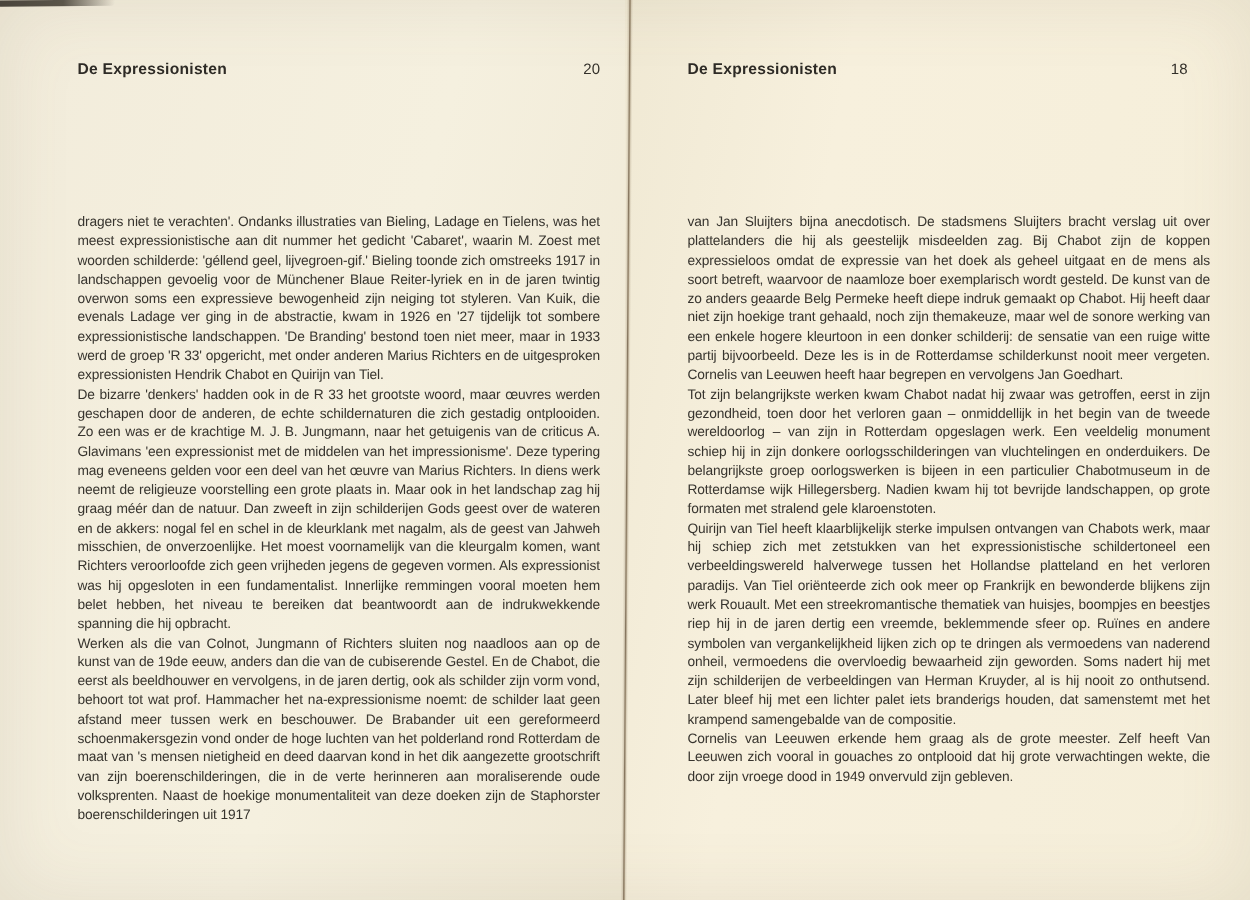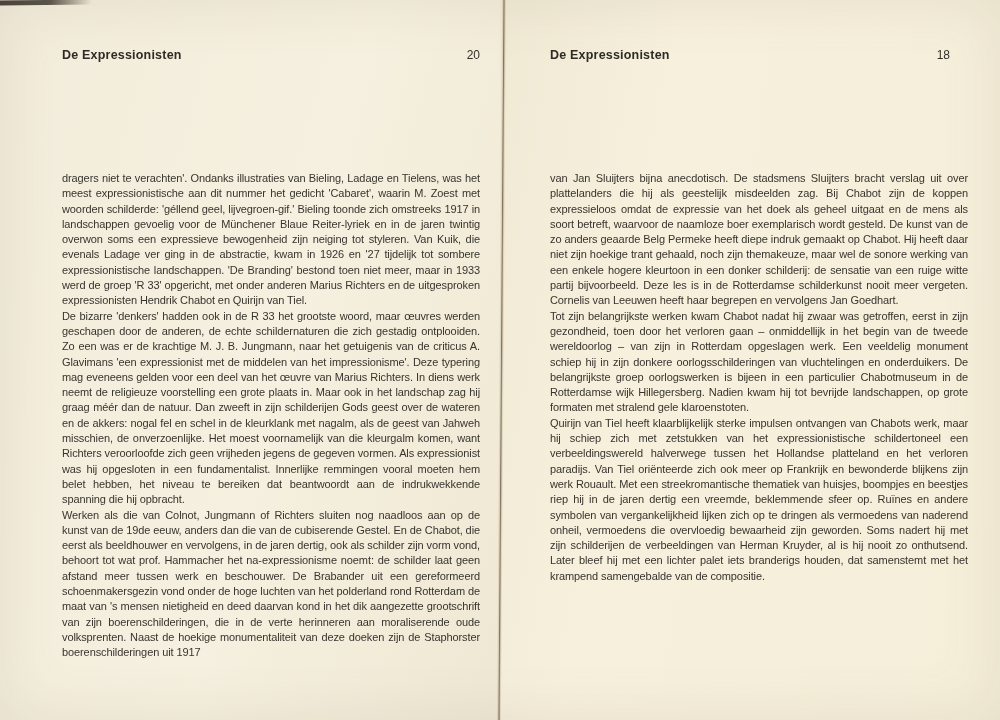--- a/index.html
+++ b/index.html
@@ -119,20 +119,21 @@
 
   <div class="page page-right">
     <div class="page-header">
       <span class="page-title">De Expressionisten</span>
       <span class="page-number">18</span>
     </div>
     <div class="body-text">
       <p>van Jan Sluijters bijna anecdotisch. De stadsmens Sluijters bracht verslag uit over plattelanders die hij als geestelijk misdeelden zag. Bij Chabot zijn de koppen expressieloos omdat de expressie van het doek als geheel uitgaat en de mens als soort betreft, waarvoor de naamloze boer exemplarisch wordt gesteld. De kunst van de zo anders geaarde Belg Permeke heeft diepe indruk gemaakt op Chabot. Hij heeft daar niet zijn hoekige trant gehaald, noch zijn themakeuze, maar wel de sonore werking van een enkele hogere kleurtoon in een donker schilderij: de sensatie van een ruige witte partij bijvoorbeeld. Deze les is in de Rotterdamse schilderkunst nooit meer vergeten. Cornelis van Leeuwen heeft haar begrepen en vervolgens Jan Goedhart.</p>
       <p>Tot zijn belangrijkste werken kwam Chabot nadat hij zwaar was getroffen, eerst in zijn gezondheid, toen door het verloren gaan – onmiddellijk in het begin van de tweede wereldoorlog – van zijn in Rotterdam opgeslagen werk. Een veeldelig monument schiep hij in zijn donkere oorlogsschilderingen van vluchtelingen en onderduikers. De belangrijkste groep oorlogswerken is bijeen in een particulier Chabotmuseum in de Rotterdamse wijk Hillegersberg. Nadien kwam hij tot bevrijde landschappen, op grote formaten met stralend gele klaroenstoten.</p>
       <p>Quirijn van Tiel heeft klaarblijkelijk sterke impulsen ontvangen van Chabots werk, maar hij schiep zich met zetstukken van het expressionistische schildertoneel een verbeeldingswereld halverwege tussen het Hollandse platteland en het verloren paradijs. Van Tiel oriënteerde zich ook meer op Frankrijk en bewonderde blijkens zijn werk Rouault. Met een streekromantische thematiek van huisjes, boompjes en beestjes riep hij in de jaren dertig een vreemde, beklemmende sfeer op. Ruïnes en andere symbolen van vergankelijkheid lijken zich op te dringen als vermoedens van naderend onheil, vermoedens die overvloedig bewaarheid zijn geworden. Soms nadert hij met zijn schilderijen de verbeeldingen van Herman Kruyder, al is hij nooit zo onthutsend. Later bleef hij met een lichter palet iets branderigs houden, dat samenstemt met het krampend samengebalde van de compositie.</p>
+      <p>Cornelis van Leeuwen erkende hem graag als de grote meester. Zelf heeft Van Leeuwen zich vooral in gouaches zo ontplooid dat hij grote verwachtingen wekte, die door zijn vroege dood in 1949 onvervuld zijn gebleven.</p>
     </div>
   </div>
 
   <div class="gutter-line"></div>
   <div class="scan-smudge"></div>
   <div class="vignette"></div>
 
 </div>
 
 </body></html>

